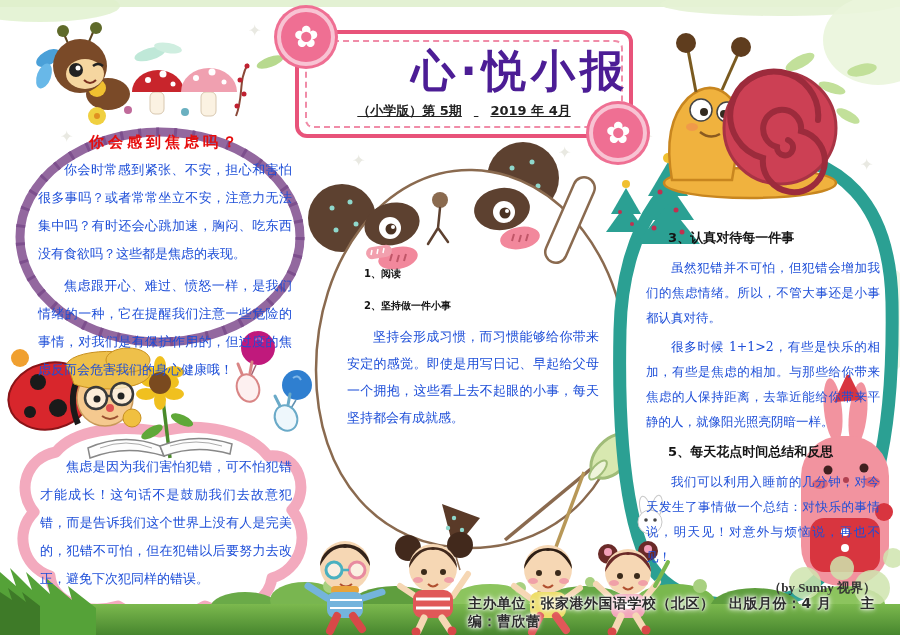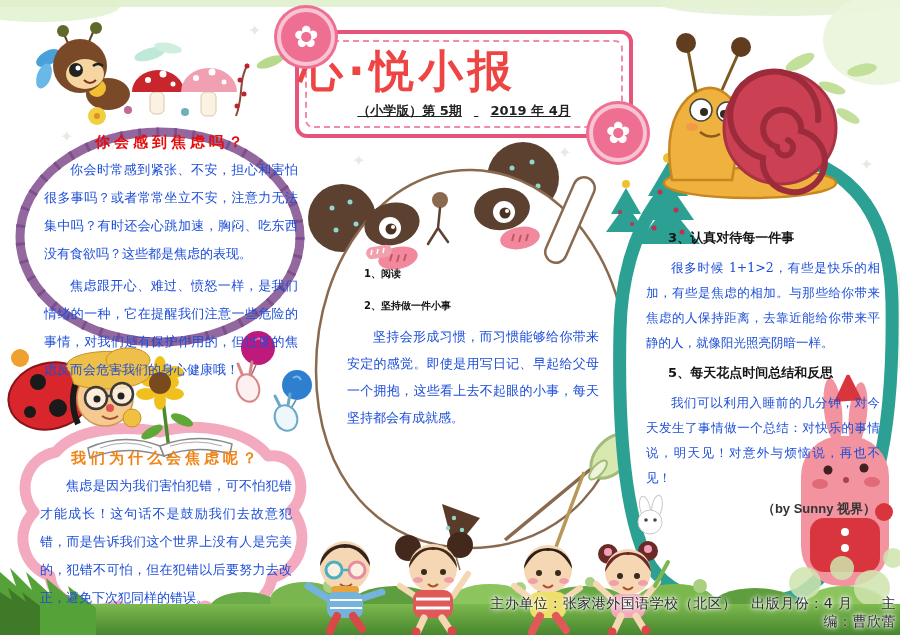--- a/index.html
+++ b/index.html
@@ -10,23 +10,23 @@
   .layer{position:absolute;left:0;top:0;}
   
   .title-box{
     position:absolute;left:295px;top:30px;width:330px;height:100px;
     background:#fff;border:4px solid #e8537a;border-radius:12px;z-index:5;
   }
   .title-box .dashed{
     position:absolute;inset:6px;border:2px dashed #f08ca8;border-radius:8px;
   }
   .title-main{
-    position:absolute;left:0;top:8px;width:100%;text-align:left;
+    position:absolute;left:0;top:8px;width:100%;text-align:right;
     font-family:"DejaVu Sans","Liberation Sans",sans-serif;
-    font-weight:bold;font-size:44px;letter-spacing:5px;color:#ef4444;
+    font-weight:bold;font-size:44px;letter-spacing:5px;color:#4c1d95;
   }
   .title-sub{
     position:absolute;left:0;top:68px;width:100%;text-align:center;
     font-family:"DejaVu Sans","Liberation Sans",sans-serif;
     font-weight:bold;font-size:13px;color:#222;text-decoration:underline;
   }
   .title-sub span{margin:0 12px;}
   .flower-badge{
     position:absolute;width:50px;height:50px;border-radius:50%;
     background:#ef6f93;border:4px solid #f8c3d3;box-shadow:0 0 0 3px #ef6f93;
@@ -49,27 +49,27 @@
   }
   #middle-text p.body{line-height:27px;}
   #right-text p.body{font-size:12.5px;line-height:25px;}
   .item-title{
     font-family:"DejaVu Sans","Liberation Sans",sans-serif;
     font-weight:bold;font-size:10px;line-height:27px;margin:5px 0 0;
     padding-left:1.7em;color:#141414;
   }
   #right-text .item-title{font-size:13px;line-height:26px;}
   .byline{
-    font-family:Liberation Sans, sans-serif;font-weight:bold;
+    font-family:Liberation Serif, serif;font-weight:bold;
     font-size:13px;color:#333;text-align:right;margin-top:10px;padding-right:4px;
   }
   
   .footer-line{
-    position:absolute;left:468px;top:595px;width:428px;z-index:7;text-align:right;
-    font-family:"DejaVu Sans","Liberation Sans",sans-serif;font-weight:normal;
+    position:absolute;left:468px;top:595px;width:428px;z-index:7;text-align:left;
+    font-family:"DejaVu Sans","Liberation Sans",sans-serif;font-weight:bold;
     font-size:14px;color:#2d2d2d;letter-spacing:.5px;
     text-shadow:0 0 2px #fff,0 0 4px #fff,0 0 6px #fff;
   }
 </style>
 </head>
 <body>
 
 <div class="page">
 
   <svg class="layer" width="900" height="635" viewBox="0 0 900 635">
@@ -449,39 +449,39 @@
     <div class="dashed"></div>
     <div class="flower-badge badge-tl">✿</div>
     <div class="flower-badge badge-br">✿</div>
     <div class="title-main">心·悦小报</div>
     <div class="title-sub">
       <span>（小学版）第 5期</span>
       <span>2019 年 4月</span>
     </div>
   </div>
 
-  <div class="text-block" id="left-top" style="left:44px;top:133px;width:254px;">
+  <div class="text-block" id="left-top" style="left:38px;top:133px;width:254px;">
     <div class="sec-heading red">你会感到焦虑吗？</div>
     <p class="body">你会时常感到紧张、不安，担心和害怕很多事吗？或者常常坐立不安，注意力无法集中吗？有时还会心跳加速，胸闷、吃东西没有食欲吗？这些都是焦虑的表现。</p>
     <p class="body">焦虑跟开心、难过、愤怒一样，是我们情绪的一种，它在提醒我们注意一些危险的事情，对我们是有保护作用的，但过度的焦虑反而会危害我们的身心健康哦！</p>
   </div>
 
   <div class="text-block" id="left-bottom" style="left:40px;top:449px;width:252px;">
-    <div class="sec-heading orange">我们为什么会焦虑呢？</div>
     <p class="body">焦虑是因为我们害怕犯错，可不怕犯错才能成长！这句话不是鼓励我们去故意犯错，而是告诉我们这个世界上没有人是完美的，犯错不可怕，但在犯错以后要努力去改正，避免下次犯同样的错误。</p>
   </div>
 
   <div class="text-block" id="middle-text" style="left:347px;top:255px;width:252px;">
     <div class="item-title">1、阅读</div>
     <div class="item-title">2、坚持做一件小事</div>
     <p class="body">坚持会形成习惯，而习惯能够给你带来安定的感觉。即使是用写日记、早起给父母一个拥抱，这些看上去不起眼的小事，每天坚持都会有成就感。</p>
   </div>
 
   <div class="text-block" id="right-text" style="left:646px;top:220px;width:234px;">
     <div class="item-title">3、认真对待每一件事</div>
+    <p class="body">虽然犯错并不可怕，但犯错会增加我们的焦虑情绪。所以，不管大事还是小事都认真对待。</p>
     <p class="body">很多时候 1+1&gt;2，有些是快乐的相加，有些是焦虑的相加。与那些给你带来焦虑的人保持距离，去靠近能给你带来平静的人，就像阳光照亮阴暗一样。</p>
     <div class="item-title">5、每天花点时间总结和反思</div>
     <p class="body">我们可以利用入睡前的几分钟，对今天发生了事情做一个总结：对快乐的事情说，明天见！对意外与烦恼说，再也不见！</p>
     <div class="byline">（by Sunny 视界）</div>
   </div>
 
   <div class="footer-line">主办单位：张家港外国语学校（北区）　出版月份：4 月　　主编：曹欣蕾</div>
 
 </div>
 

